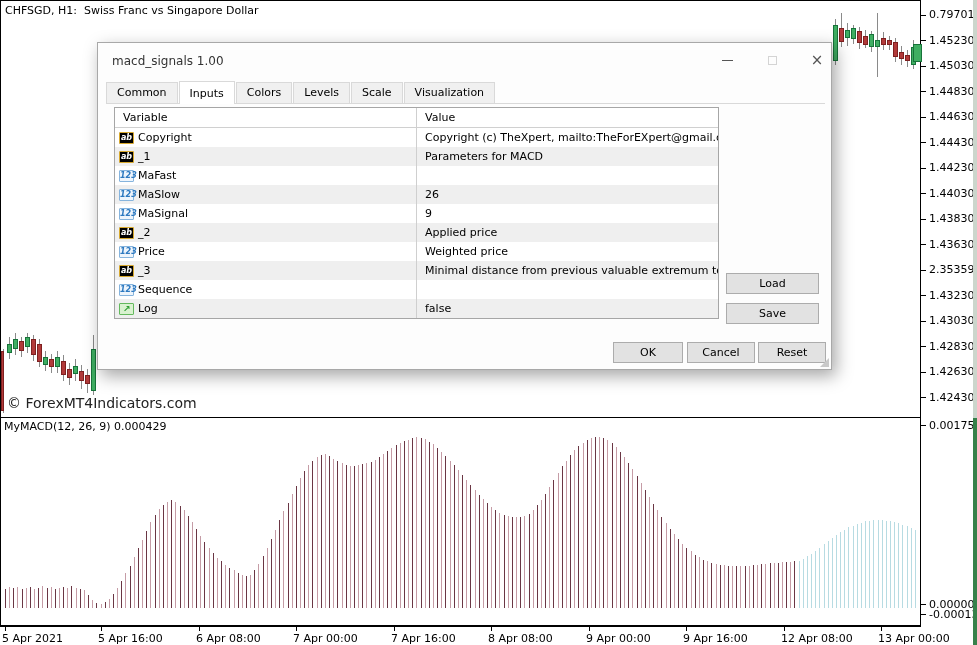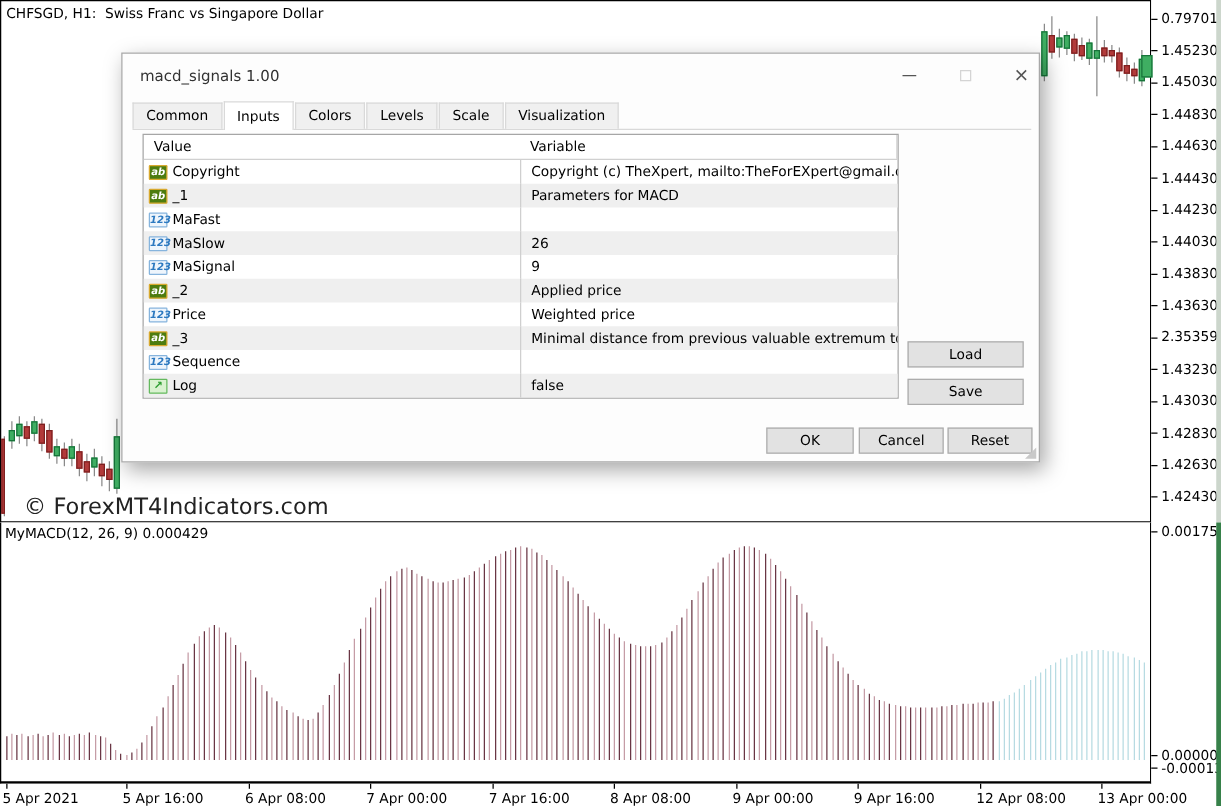--- a/index.html
+++ b/index.html
@@ -3,21 +3,21 @@
 <meta charset="utf-8">
 <style>
   *{box-sizing:border-box;margin:0;padding:0}
   body{background:#fff}
   .screen{position:relative;width:977px;height:645px;overflow:hidden;background:#fff;
           font-family:"DejaVu Sans","Liberation Sans",sans-serif;font-size:11px;color:#000}
 
   
   .main-chart{position:absolute;left:0;top:0;width:921px;height:418px;background:#fff;border:1px solid #000}
   .chart-header{position:absolute;left:4px;top:3px;font-size:11px;white-space:pre}
-  .watermark{position:absolute;left:18px;top:394px;font-size:18px;color:#222}
+  .watermark{position:absolute;left:6px;top:394px;font-size:14px;color:#222}
   .wick{position:absolute;width:1px;background:#8a8a8a}
   .cbody{position:absolute;width:5px;border:1px solid}
   .price-marker{position:absolute;left:913px;top:44px;width:9px;height:18px;z-index:4;border:1px solid #17733a}
 
   
   .right-axis{position:absolute;left:921px;top:0;width:56px;height:627px;background:#fff}
   .tickh{position:absolute;left:0;width:5px;height:1px;background:#000}
   .axlbl{position:absolute;left:8px;font-size:11px;white-space:nowrap}
 
   
@@ -54,21 +54,21 @@
   .ptable{position:absolute;left:16px;top:64px;width:605px;background:#fff;border:1px solid #a6a6a6}
   .thead,.trow{display:flex;height:19px;align-items:stretch}
   .thead{height:20px;border-bottom:1px solid #d0d0d0}
   .tcell{display:flex;align-items:center;overflow:hidden;white-space:nowrap}
   .tcell.name{width:302px;border-right:1px solid #cfcfcf;padding-left:4px;gap:4px}
   .tcell.val{flex:1;padding-left:8px}
   .tcell.hd{padding-left:8px}
   .trow.alt{background:#efefef}
   .pic{width:15px;height:12px;flex:none;font-size:8px;font-weight:bold;font-style:italic;
        line-height:10px;text-align:center;border-radius:1px}
-  .pic.string{background:#4d7c0f;color:#fff;border:1px solid #d8a92e}
+  .pic.string{background:#000000;color:#fff;border:1px solid #d8a92e}
   .pic.number{background:#eef5fc;color:#2d79c0;border:1px solid #86b4dd}
   .pic.bool{background:#d9f2d0;color:#2f9e33;border:1px solid #64b95e;font-style:normal;font-size:9px}
 
   .btn{position:absolute;height:21px;background:#e2e2e2;border:1px solid #acacac;font-size:11px;
        text-align:center;line-height:19px;cursor:default}
   .btn-load{left:628px;top:230px;width:93px}
   .btn-save{left:628px;top:260px;width:93px}
   .btn-ok{left:515px;top:299px;width:70px}
   .btn-cancel{left:589px;top:299px;width:68px}
   .btn-reset{left:660px;top:299px;width:68px}
@@ -457,22 +457,22 @@
         <div class="tab">Common</div>
         <div class="tab active">Inputs</div>
         <div class="tab">Colors</div>
         <div class="tab">Levels</div>
         <div class="tab">Scale</div>
         <div class="tab">Visualization</div>
       </div>
 
     <div class="ptable">
       <div class="thead">
+        <div class="tcell name hd">Variable</div>
         <div class="tcell val hd">Value</div>
-        <div class="tcell name hd">Variable</div>
       </div>
       <div>
           <div class="trow">
             <div class="tcell name">
               <div class="pic string">ab</div>
               <div>Copyright</div>
             </div>
             <div class="tcell val">Copyright (c) TheXpert, mailto:TheForEXpert@gmail.com</div>
           </div>
           <div class="trow alt">

